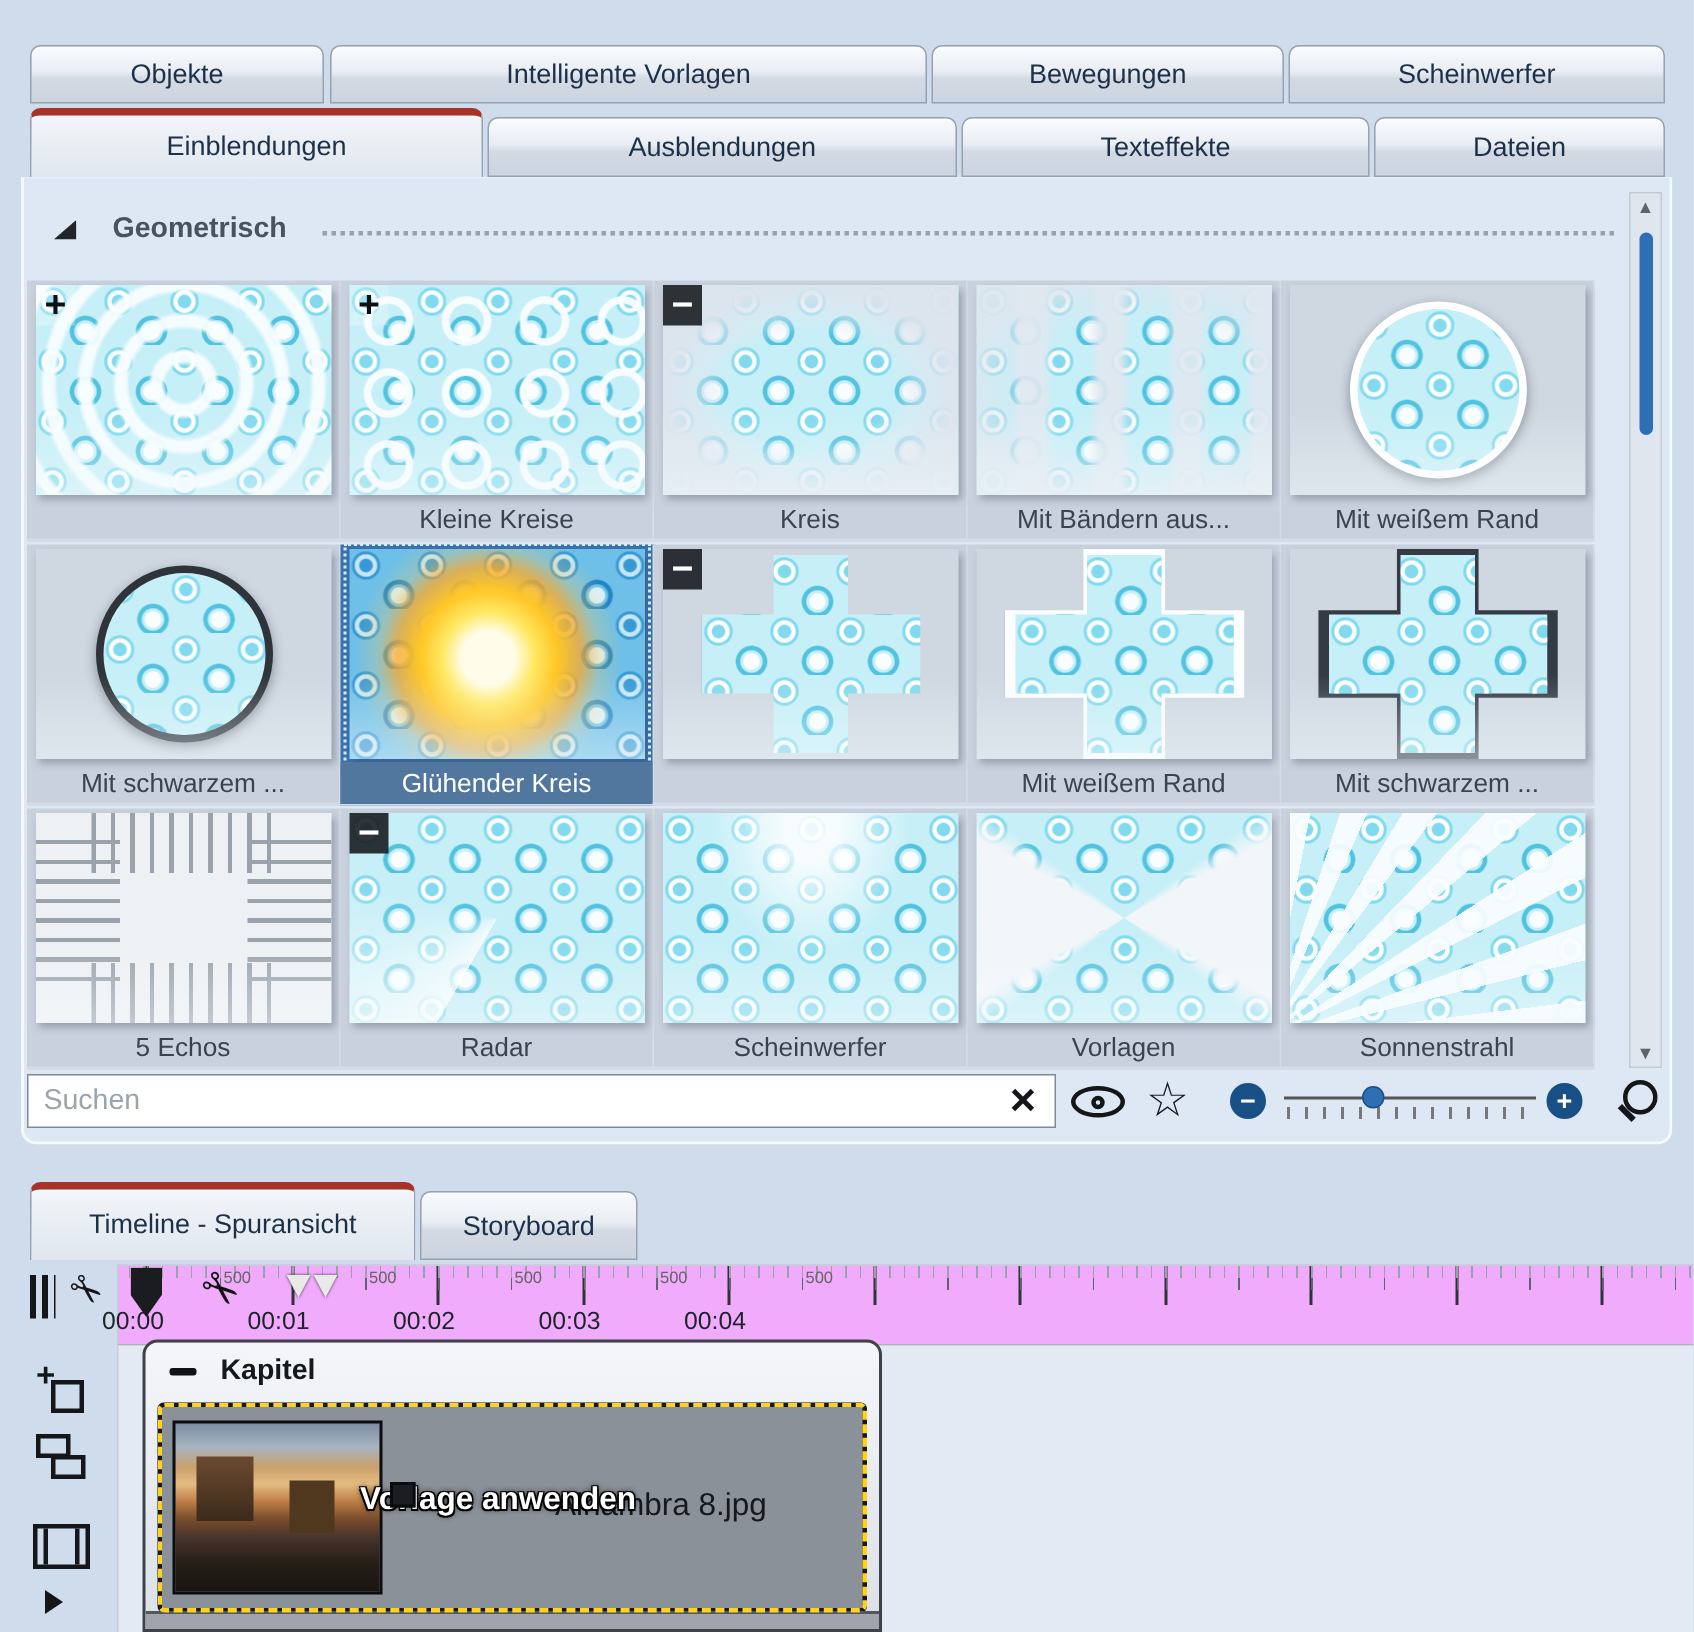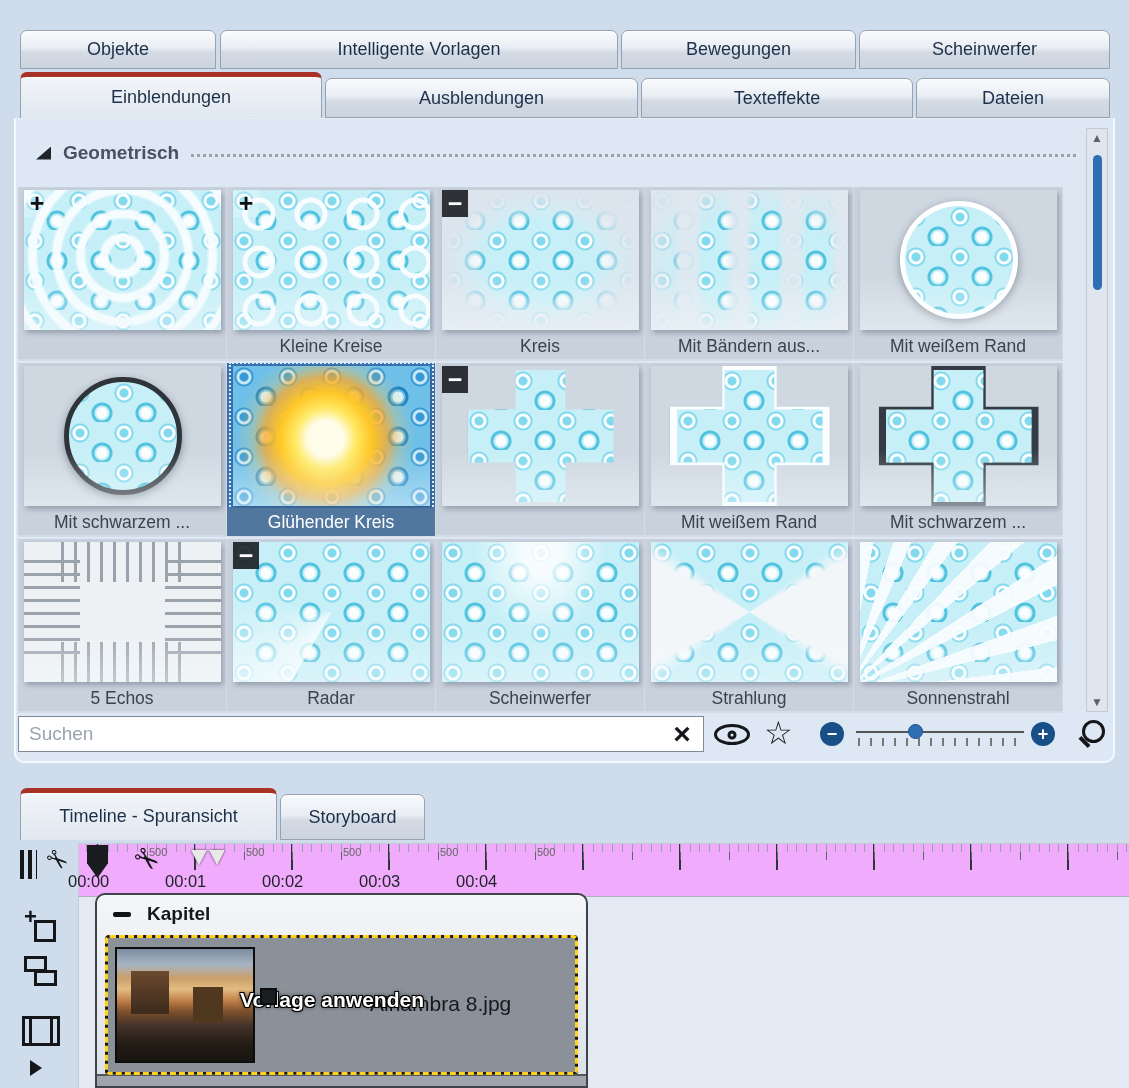--- a/index.html
+++ b/index.html
@@ -9,21 +9,21 @@
   
   .tab{position:absolute;display:flex;align-items:center;justify-content:center;
     background:linear-gradient(180deg,#f9fbfd 0%,#e9eef4 45%,#d3dae4 58%,#ccd4df 100%);
     border:1px solid #98a2ae;border-radius:7px 7px 0 0;font-size:18px;color:#1c3049;
     box-shadow:inset 0 1px 0 #fff;cursor:default}
   .tab.active{background:linear-gradient(180deg,#f2f5f9,#e0e7ef);border-top:5px solid #a93226;border-bottom:none;z-index:3}
 
   
   #content-panel{position:absolute;left:14px;top:118px;width:1101px;height:645px;
     background:#dde8f4;border:2px solid #f4f9fd;border-top:1px solid #e6eef7;border-radius:0 0 10px 10px}
-  #section-header{position:absolute;left:36px;top:142px;display:flex;align-items:center;gap:12px;width:1040px}
+  #section-header{position:absolute;left:36px;top:142px;display:flex;align-items:center;gap:24px;width:1040px}
   #collapse-triangle{width:15px;height:13px;background:#20252b;clip-path:polygon(100% 0,100% 100%,0 100%)}
   #section-title{font-size:19px;font-weight:bold;color:#49525e}
   #section-dotline{flex:1;height:0;border-top:3px dotted #98a1ac;margin-top:4px}
 
   
   #effects-grid{position:absolute;left:18px;top:187px;display:grid;grid-template-columns:repeat(5,209px);grid-auto-rows:176px}
   .cell{position:relative;width:209px;height:174px;background:#c9d1dd;border-right:1px solid #d5dce6;border-bottom:2px solid #d5dce6}
   .cell.selected{background:#3a72b0}
   .thumb{position:absolute;left:6px;top:3px;width:197px;height:140px;overflow:hidden;box-shadow:2px 3px 5px rgba(55,66,82,.35)}
   .thumb::after{content:"";position:absolute;inset:0;background:linear-gradient(rgba(255,255,255,0) 60%,rgba(243,250,253,.45));pointer-events:none}
@@ -288,21 +288,21 @@
     <div class="thumb hexpat v-spot">
         <div class="ovl"></div>
       </div>
     <div class="elabel">Scheinwerfer</div>
   </div>
 
   <div class="cell">
     <div class="thumb hexpat v-rad">
         <div class="ovl"></div>
       </div>
-    <div class="elabel">Strahlung</div>
+    <div class="elabel">Vorlagen</div>
   </div>
 
   <div class="cell">
     <div class="thumb hexpat v-sun">
         <div class="ovl"></div>
       </div>
     <div class="elabel">Sonnenstrahl</div>
   </div>
 
 </div>

